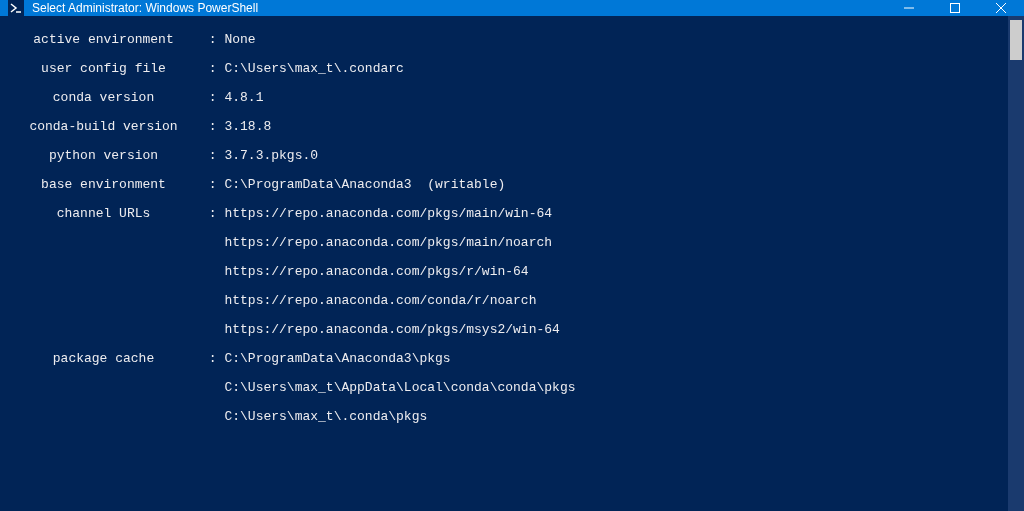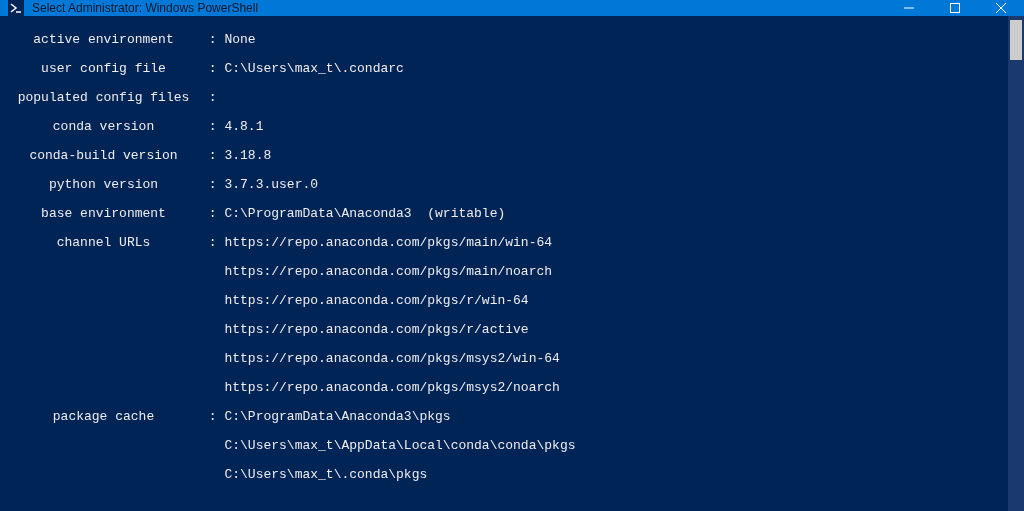--- a/index.html
+++ b/index.html
@@ -1,18 +1,18 @@
 <!DOCTYPE html>
 <html><head>
 <meta charset="utf-8">
 <style>
   * { margin: 0; padding: 0; box-sizing: border-box; }
   html, body { width: 1024px; height: 511px; overflow: hidden; font-family: Consolas, 'Courier New', monospace; }
   .window { width: 1024px; height: 511px; background: #012456; display: flex; flex-direction: column; }
-  .titlebar { height: 30px; background: #0078d7; display: flex; align-items: center; color: #0f172a; font-family: 'Segoe UI', Tahoma, sans-serif; font-size: 12px; }
+  .titlebar { height: 30px; background: #0078d7; display: flex; align-items: center; color: #ffffff; font-family: 'Segoe UI', Tahoma, sans-serif; font-size: 12px; }
   .titlebar-icon { width: 16px; height: 16px; margin-left: 8px; margin-right: 6px; display: inline-flex; align-items: center; justify-content: center; }
   .titlebar-title { flex: 1; padding-left: 2px; }
   .win-controls { display: flex; height: 100%; }
   .win-btn { width: 46px; height: 100%; display: flex; align-items: center; justify-content: center; color: #fff; }
   .win-btn svg { width: 10px; height: 10px; }
   .terminal-wrap { flex: 1; display: flex; background: #012456; }
   .terminal { flex: 1; padding: 2px 6px 6px 6px; color: #eeedf0; font-size: 13px; line-height: 14.5px; white-space: pre; overflow: hidden; }
   .scrollbar { width: 16px; background: #1a3a6e; position: relative; }
   .scroll-thumb { position: absolute; left: 2px; right: 2px; top: 4px; height: 40px; background: #cdcdcd; border-radius: 0; }
   .kv-row { display: block; }
@@ -51,31 +51,29 @@
             <line x1="10" y1="0" x2="0" y2="10" stroke="#fff" stroke-width="1"></line>
           </svg>
         </div>
     </div>
   </div>
 
   <div class="terminal-wrap">
     <div class="terminal">
 <span class="kv-row"><span class="kv-key">active environment</span><span class="kv-sep"> : </span><span class="kv-val">None</span></span>
 <span class="kv-row"><span class="kv-key">user config file</span><span class="kv-sep"> : </span><span class="kv-val">C:\Users\max_t\.condarc</span></span>
-<span class="kv-row"><span class="kv-key">populated config files</span><span class="kv-sep"> : </span><span class="kv-val"></span></span>
 <span class="kv-row"><span class="kv-key">conda version</span><span class="kv-sep"> : </span><span class="kv-val">4.8.1</span></span>
 <span class="kv-row"><span class="kv-key">conda-build version</span><span class="kv-sep"> : </span><span class="kv-val">3.18.8</span></span>
-<span class="kv-row"><span class="kv-key">python version</span><span class="kv-sep"> : </span><span class="kv-val">3.7.3.user.0</span></span>
+<span class="kv-row"><span class="kv-key">python version</span><span class="kv-sep"> : </span><span class="kv-val">3.7.3.pkgs.0</span></span>
 <span class="kv-row"><span class="kv-key">base environment</span><span class="kv-sep"> : </span><span class="kv-val">C:\ProgramData\Anaconda3  (writable)</span></span>
 <span class="kv-row"><span class="kv-key">channel URLs</span><span class="kv-sep"> : </span><span class="kv-val">https://repo.anaconda.com/pkgs/main/win-64</span></span>
 <span class="kv-row"><span class="kv-cont">https://repo.anaconda.com/pkgs/main/noarch</span></span>
 <span class="kv-row"><span class="kv-cont">https://repo.anaconda.com/pkgs/r/win-64</span></span>
-<span class="kv-row"><span class="kv-cont">https://repo.anaconda.com/pkgs/r/active</span></span>
+<span class="kv-row"><span class="kv-cont">https://repo.anaconda.com/conda/r/noarch</span></span>
 <span class="kv-row"><span class="kv-cont">https://repo.anaconda.com/pkgs/msys2/win-64</span></span>
-<span class="kv-row"><span class="kv-cont">https://repo.anaconda.com/pkgs/msys2/noarch</span></span>
 <span class="kv-row"><span class="kv-key">package cache</span><span class="kv-sep"> : </span><span class="kv-val">C:\ProgramData\Anaconda3\pkgs</span></span>
 <span class="kv-row"><span class="kv-cont">C:\Users\max_t\AppData\Local\conda\conda\pkgs</span></span>
 <span class="kv-row"><span class="kv-cont">C:\Users\max_t\.conda\pkgs</span></span>
 
 
 
 
 
 
 

